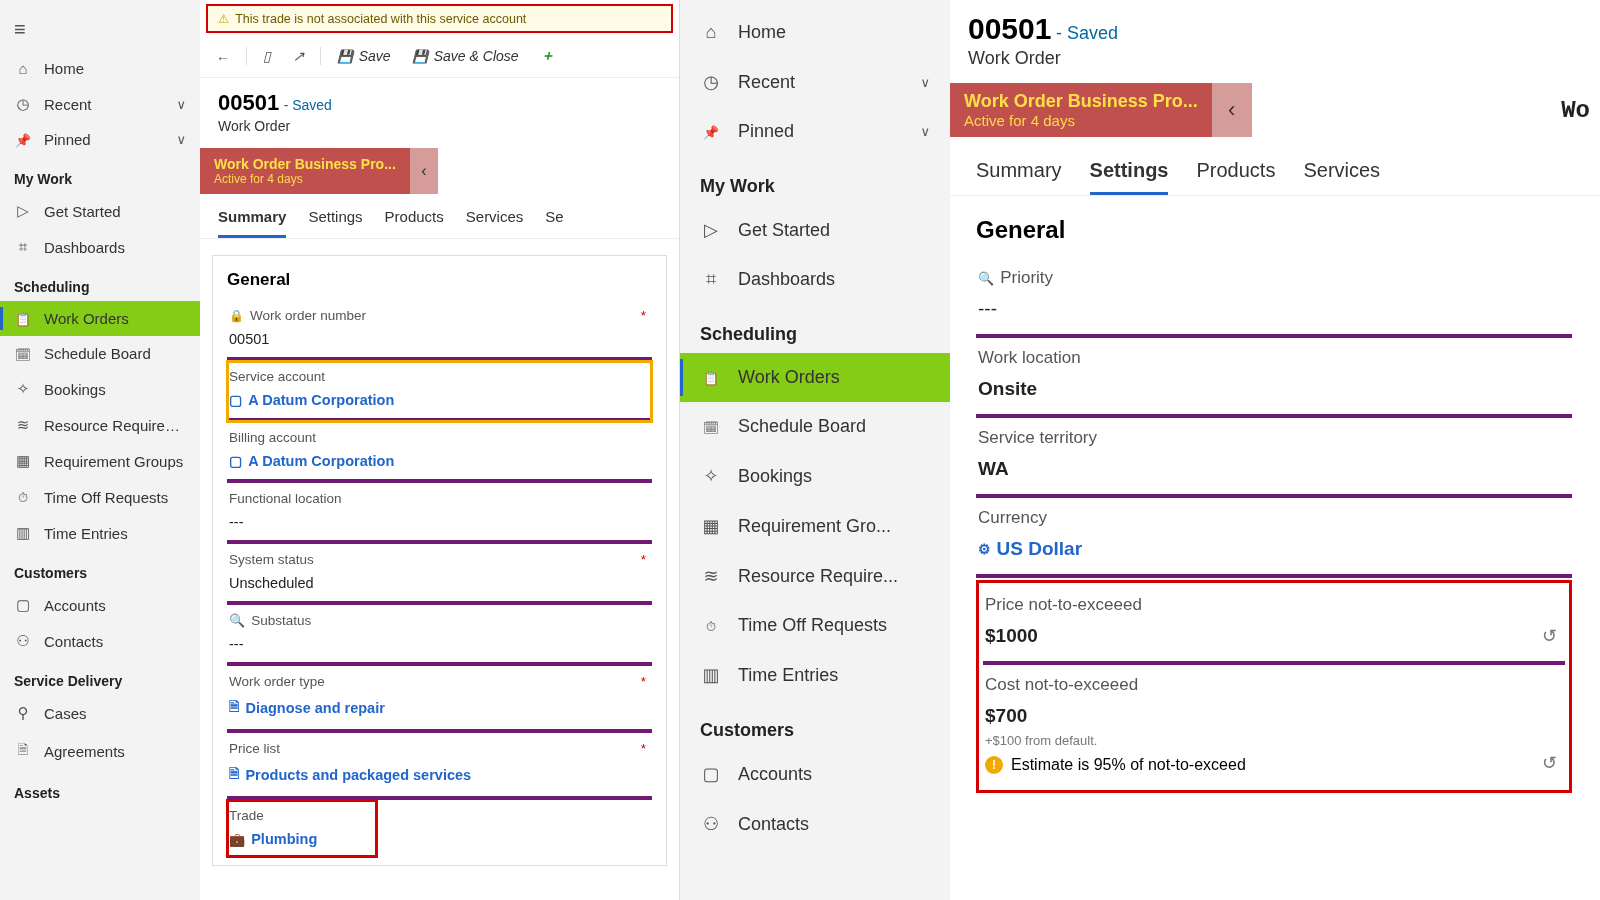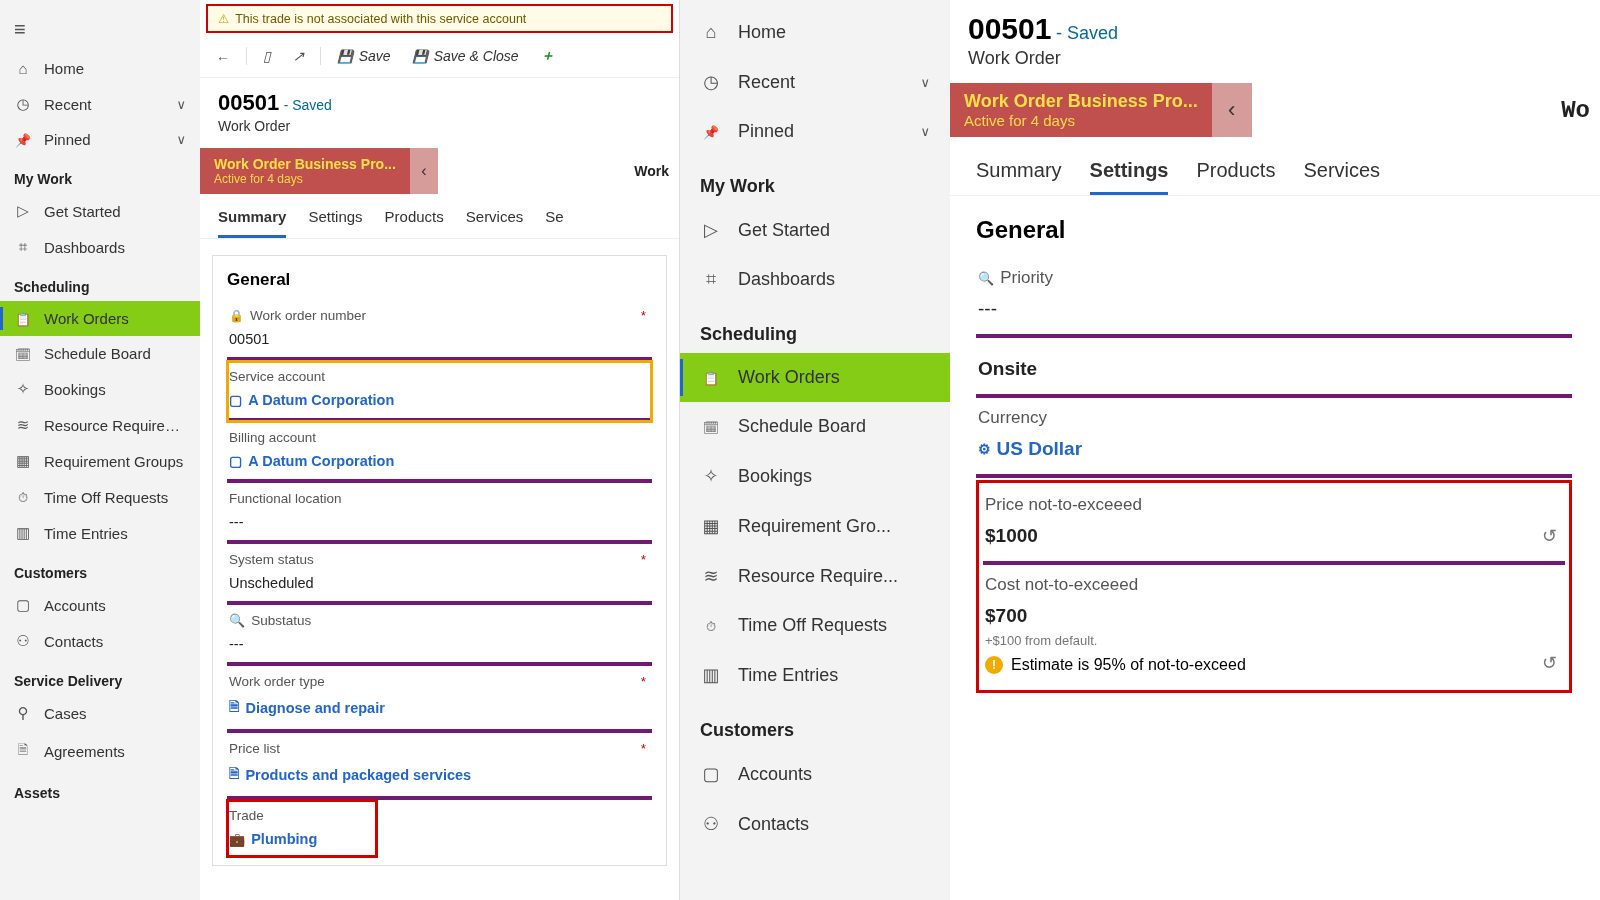--- a/index.html
+++ b/index.html
@@ -212,21 +212,20 @@
       <span class="record-id">00501</span>
       <span class="record-state">- Saved</span>
       <div class="record-sub">Work Order</div>
     </div>
     <div class="bpf">
       <div class="bpf-main">
         <div class="bpf-title">Work Order Business Pro...</div>
         <div class="bpf-sub">Active for 4 days</div>
       </div>
       <div class="bpf-arrow">‹</div>
-      <div class="bpf-rest">Work</div>
     </div>
     <div class="tabs">
       <div class="tab active">Summary</div>
       <div class="tab">Settings</div>
       <div class="tab">Products</div>
       <div class="tab">Services</div>
       <div class="tab">Se</div>
     </div>
     <div class="form-body">
       <div class="form-card">
@@ -400,21 +399,30 @@
       <div class="form-card">
         <div class="section-title">General</div>
         <div class="field">
           <div class="lbl">
               <span class="ico-search"></span>
               <span>Priority</span>
             </div>
           <div class="val">---</div>
         </div>
         <div class="field">
+          <div class="lbl">
+              <span>Work location</span>
+            </div>
           <div class="val" style="font-weight:600">Onsite</div>
+        </div>
+        <div class="field">
+          <div class="lbl">
+              <span>Service territory</span>
+            </div>
+          <div class="val" style="font-weight:600">WA</div>
         </div>
         <div class="field">
           <div class="lbl">
               <span>Currency</span>
             </div>
           <div class="val link">
               <span class="ico ico-curr"></span>
               <span>US Dollar</span>
             </div>
         </div>

